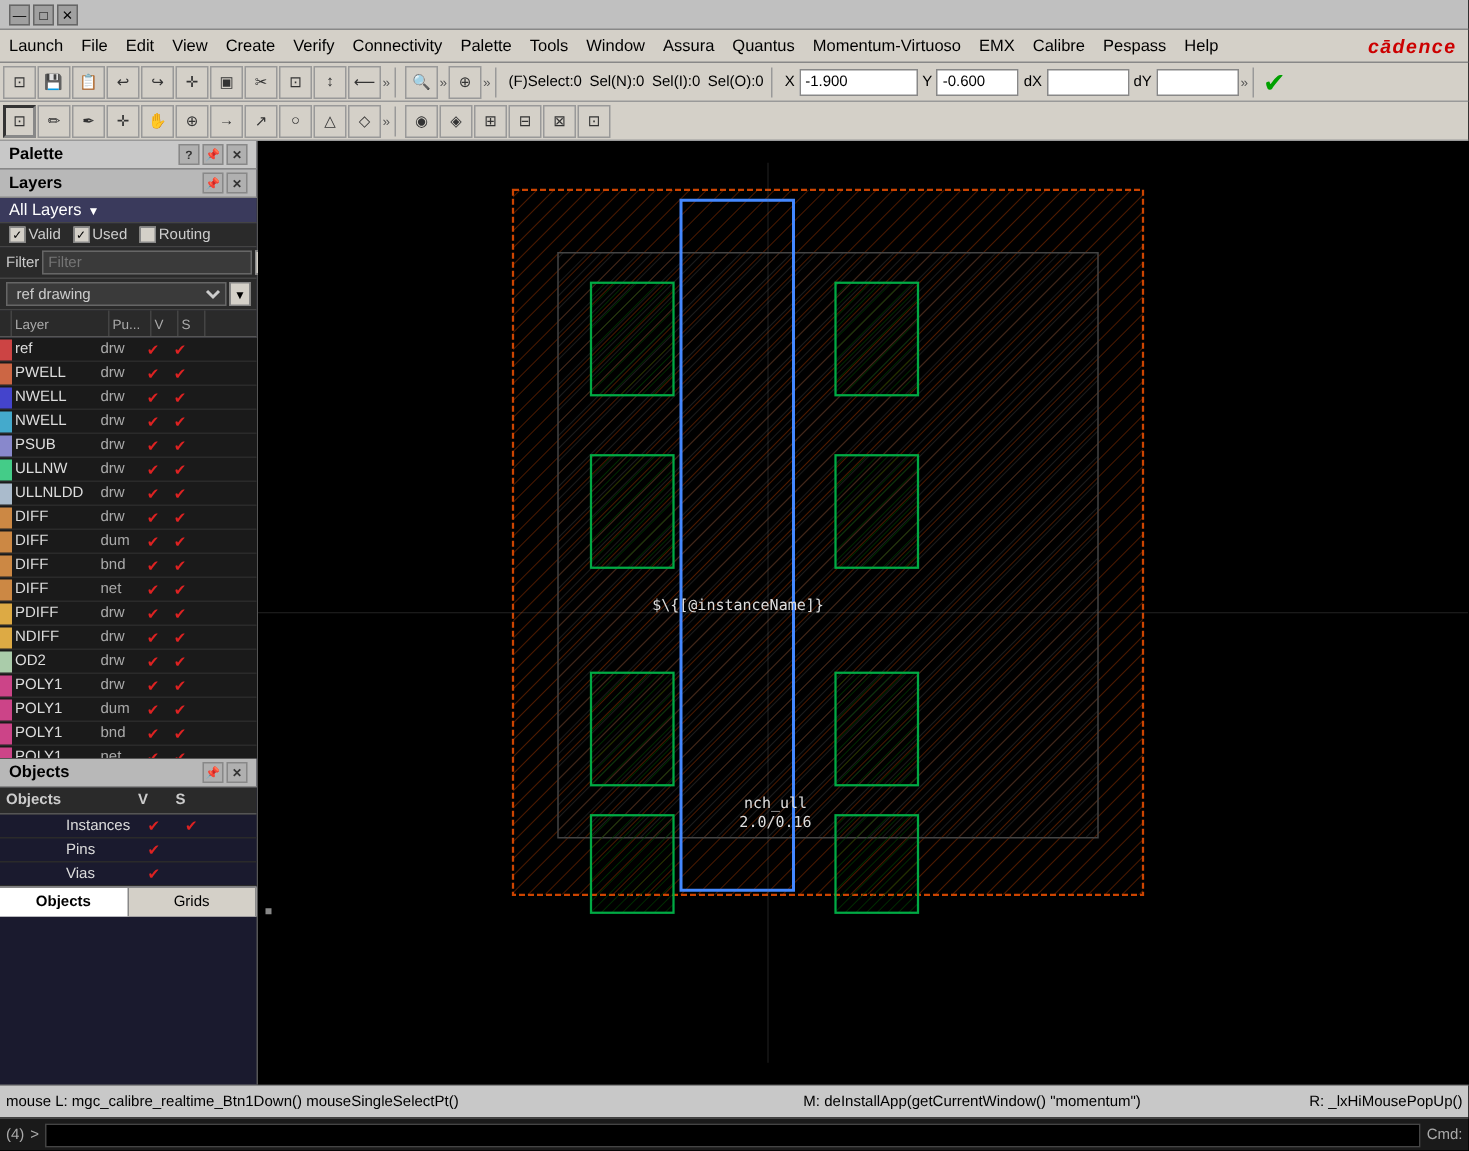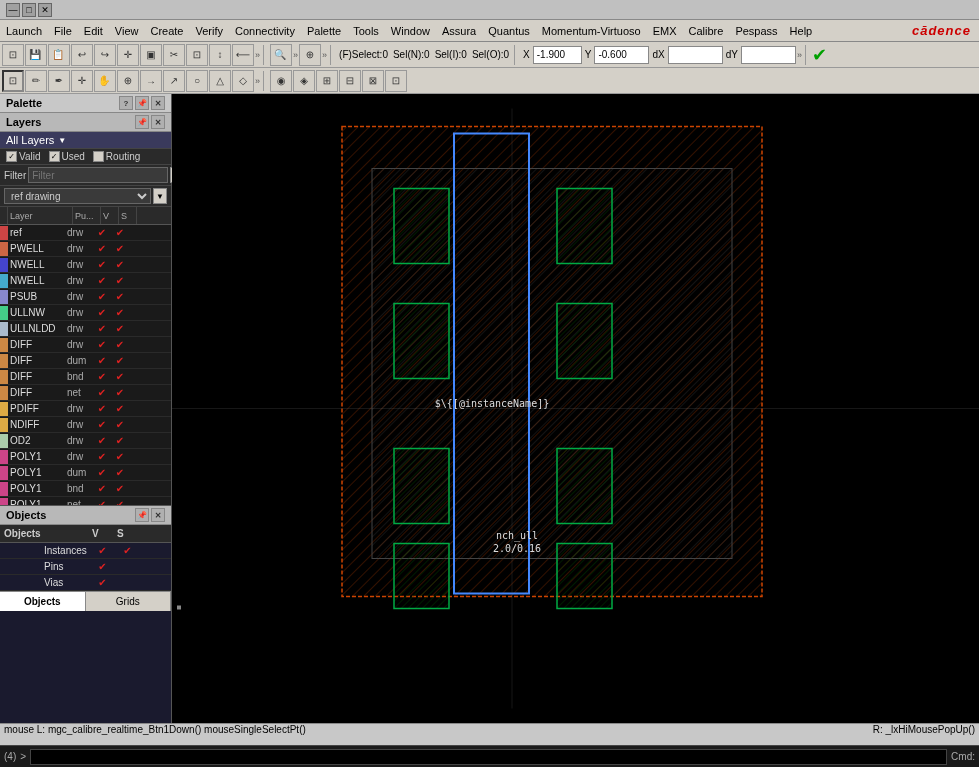--- a/index.html
+++ b/index.html
@@ -110,21 +110,21 @@
 
     
     .panel-tabs { background: #c8c8c8; display: flex; border-top: 1px solid #888; height: 20px; }
     .panel-tab { flex: 1; font-size: 10px; color: #000; display: flex; align-items: center; justify-content: center; border-right: 1px solid #888; cursor: pointer; background: #d4d0c8; }
     .panel-tab.active { background: #fff; font-weight: bold; }
 
     
     #canvas-area { flex: 1; background: #000; position: relative; overflow: hidden; }
 
     
-    #status-bar { width: 100%; height: 22px; background: #c8c8c8; border-top: 1px solid #888; display: flex; align-items: flex-start; padding: 0 4px; gap: 15px; }
+    #status-bar { width: 100%; height: 22px; background: #c8c8c8; border-top: 1px solid #888; display: flex; align-items: center; padding: 0 4px; gap: 15px; }
     .status-text { font-size: 10px; color: #000; }
     #cmd-bar { width: 100%; height: 22px; background: #1a1a1a; border-top: 1px solid #444; display: flex; align-items: center; padding: 0 4px; gap: 4px; }
     .cmd-label { font-size: 10px; color: #aaa; }
     .cmd-input { height: 16px; flex: 1; background: #000; border: 1px solid #444; color: #ddd; font-size: 10px; padding: 0 3px; }
 
     
     .layer-list::-webkit-scrollbar { width: 8px; }
     .layer-list::-webkit-scrollbar-track { background: #1a1a1a; }
     .layer-list::-webkit-scrollbar-thumb { background: #555; }
 
@@ -181,21 +181,21 @@
   <div class="tb-expand">»</div>
   <div class="tb-btn">⊕</div>
   <div class="tb-expand">»</div>
   <div class="tb-sep"></div>
   <span class="coord-label">(F)Select:0</span>
   <span class="coord-label">Sel(N):0</span>
   <span class="coord-label">Sel(I):0</span>
   <span class="coord-label">Sel(O):0</span>
   <div class="tb-sep"></div>
   <span class="coord-label">X</span>
-  <input class="coord-field" style="width: 49px;" value="-1.900">
+  <input class="coord-field" style="width: 79px;" value="-1.900">
   <span class="coord-label">Y</span>
   <input class="coord-field" style="width: 55px;" value="-0.600">
   <span class="coord-label">dX</span>
   <input class="coord-field" style="width: 55px;" value="">
   <span class="coord-label">dY</span>
   <input class="coord-field" style="width: 55px;" value="">
   <div class="tb-expand">»</div>
   <div class="tb-sep"></div>
   <div class="checkmark-green" style="font-size:18px;">✔</div>
 </div>
@@ -581,20 +581,21 @@
       <text x="345" y="443" font-family="monospace" font-size="10" fill="#ddd" text-anchor="middle">2.0/0.16</text>
 
       <rect x="5" y="497" width="4" height="4" fill="#888"></rect>
     </svg>
   </div>
 
 </div>
 
 <div id="status-bar">
   <span class="status-text" style="flex:1;">mouse L: mgc_calibre_realtime_Btn1Down() mouseSingleSelectPt()</span>
+  <span class="status-text" style="flex:1;text-align:center;">M: deInstallApp(getCurrentWindow() "momentum")</span>
   <span class="status-text" style="text-align:right;">R: _lxHiMousePopUp()</span>
 </div>
 
 <div id="cmd-bar">
   <span class="cmd-label">(4)</span>
   <span class="cmd-label">&gt;</span>
   <input class="cmd-input" type="text" style="">
   <span class="cmd-label" style="margin-left:auto;color:#aaa;">Cmd:</span>
 </div>
 

